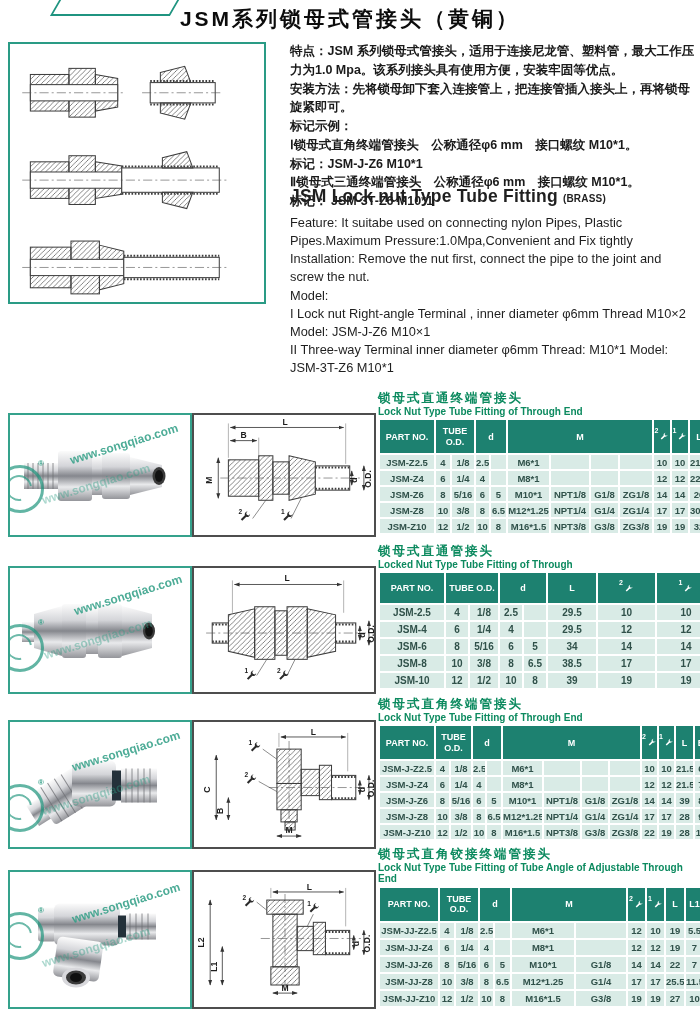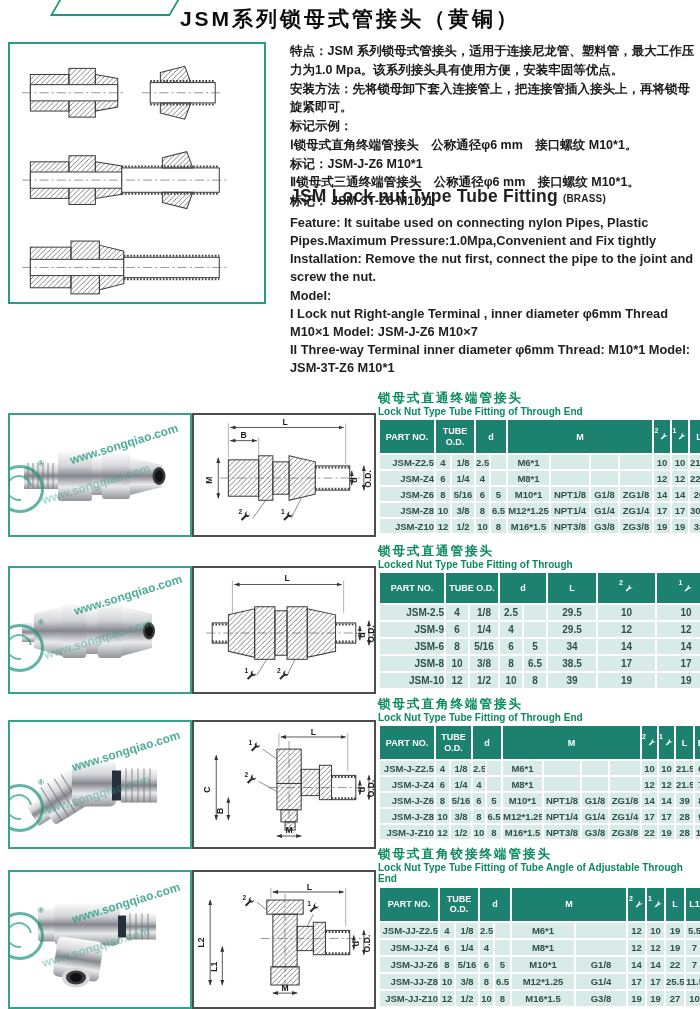--- a/index.html
+++ b/index.html
@@ -14,21 +14,21 @@
 
   .intro-box{position:absolute;left:8px;top:42px;width:254px;height:258px;
              border:2px solid #2a9b85;background:#fff}
   .intro-box svg{display:block;width:100%;height:100%}
 
   .intro-cn{position:absolute;left:290px;top:42px;width:408px;font-size:12.5px;
             font-weight:bold;color:#1a1a1a;line-height:1.5}
   .intro-en{position:absolute;left:290px;top:186px;width:408px}
   .en-heading{font-size:17.5px;font-weight:bold;color:#1f1f1f;letter-spacing:.2px}
   .en-heading .paren{font-size:10px}
-  .en-lines{margin-top:7px;font-size:12.8px;font-weight:bold;color:#1f1f1f;line-height:1.42}
+  .en-lines{margin-top:7px;font-size:12.8px;font-weight:normal;color:#1f1f1f;line-height:1.42}
 
   .photo-box{position:absolute;left:8px;width:180px;border:2px solid #35a28c;
              background:#fff;overflow:hidden}
   .photo-box svg.photo{position:absolute;left:0;top:0;width:100%;height:100%}
   .watermark{position:absolute;color:#2f9e85;font-size:12px;white-space:nowrap;
              transform:rotate(-17deg);opacity:.85;font-weight:bold;pointer-events:none}
   .wm2{opacity:.4}
   .stamp{position:absolute;left:-14px;width:42px;height:42px;border:3px solid rgba(32,150,125,.7);
          border-radius:50%;background:transparent}
   .stamp-inner{position:absolute;left:7px;top:7px;width:22px;height:22px;
@@ -51,21 +51,21 @@
   .thr{stroke:#6d6e73;stroke-width:1;opacity:.75}
 
   .tbl-wrap{position:absolute;left:378px;width:321px}
   .tbl-title-cn{font-size:12.5px;font-weight:bold;color:#0c8a5f;letter-spacing:2px;line-height:1.1}
   .tbl-title-en{font-size:10px;font-weight:bold;color:#0c8a5f;line-height:1.15;margin-bottom:1px}
   table.spec{border-collapse:separate;border-spacing:2px;width:321px;table-layout:fixed;background:#fff}
   .spec th{background:#1d8170;color:#fff;font-size:9px;font-weight:bold;text-align:center;
            padding:0;height:33px;line-height:1.15;overflow:hidden}
   .spec td{background:#d9ebe6;color:#30514a;font-size:9.5px;font-weight:bold;text-align:center;
            padding:0;height:14px;white-space:nowrap;overflow:hidden}
-  .spec td.partno{text-align:right;padding-left:0}
+  .spec td.partno{text-align:center;padding-left:0}
   table.t2 th{height:30px}
   table.t2 td{height:15px;font-size:10px}
   table.t4 td{height:15px}
   .wsup{font-size:7px;vertical-align:top;position:relative;top:-4px;margin-right:1px}
   svg.wrench{width:10px;height:10px;vertical-align:middle;fill:#fff}
 </style>
 </head>
 <body>
 
 <svg width="0" height="0" style="position:absolute" aria-hidden="true">
@@ -146,21 +146,21 @@
 
   <div class="intro-en">
     <div class="en-heading">
       <span>JSM  Lock nut Type Tube Fitting</span>
       <span class="paren">(BRASS)</span>
     </div>
     <div class="en-lines">
         <div>Feature: It suitabe used on  connecting nylon  Pipes, Plastic Pipes.Maximum Pressure:1.0Mpa,Convenient and Fix tightly</div>
         <div>Installation: Remove the nut first,  connect the pipe to  the joint and screw the nut.</div>
         <div>Model:</div>
-        <div>I Lock  nut Right-angle  Terminal , inner  diameter φ6mm  Thread M10×1   Model: JSM-J-Z6   M10×7</div>
+        <div>I Lock  nut Right-angle  Terminal , inner  diameter φ6mm  Thread M10×2   Model: JSM-J-Z6   M10×1</div>
         <div>II Three-way  Terminal   inner  diameter  φ6mm   Thread: M10*1  Model: JSM-3T-Z6  M10*1</div>
       </div>
   </div>
 
   <div class="photo-box" style="top:413px;height:120px">
     <svg class="photo" viewBox="0 0 180 116">
       <rect x="14" y="46" width="34" height="26" fill="url(#met)"></rect>
       <g class="thr">
           <line x1="18" y1="46" x2="18" y2="72"></line>
           <line x1="23" y1="46" x2="23" y2="72"></line>
@@ -411,21 +411,21 @@
             <td class="partno">JSM-2.5</td>
             <td>4</td>
             <td>1/8</td>
             <td>2.5</td>
             <td></td>
             <td>29.5</td>
             <td>10</td>
             <td>10</td>
           </tr>
           <tr>
-            <td class="partno">JSM-9</td>
+            <td class="partno">JSM-4</td>
             <td>6</td>
             <td>1/4</td>
             <td>4</td>
             <td></td>
             <td>29.5</td>
             <td>12</td>
             <td>12</td>
           </tr>
           <tr>
             <td class="partno">JSM-6</td>

